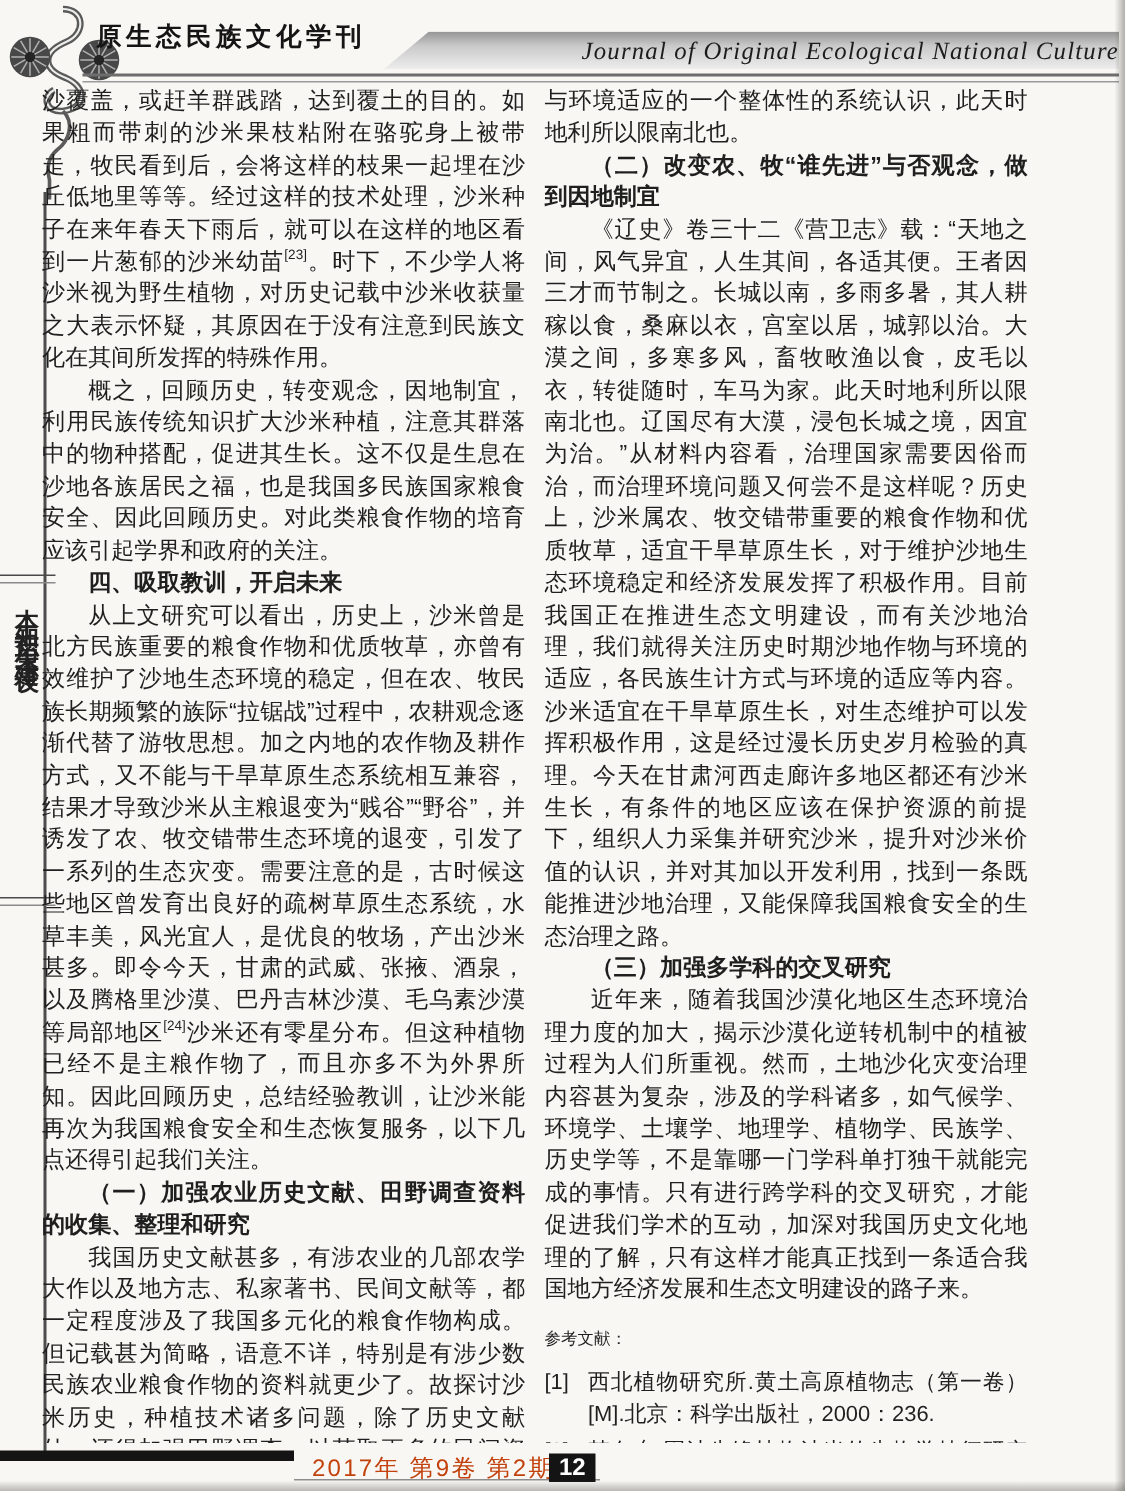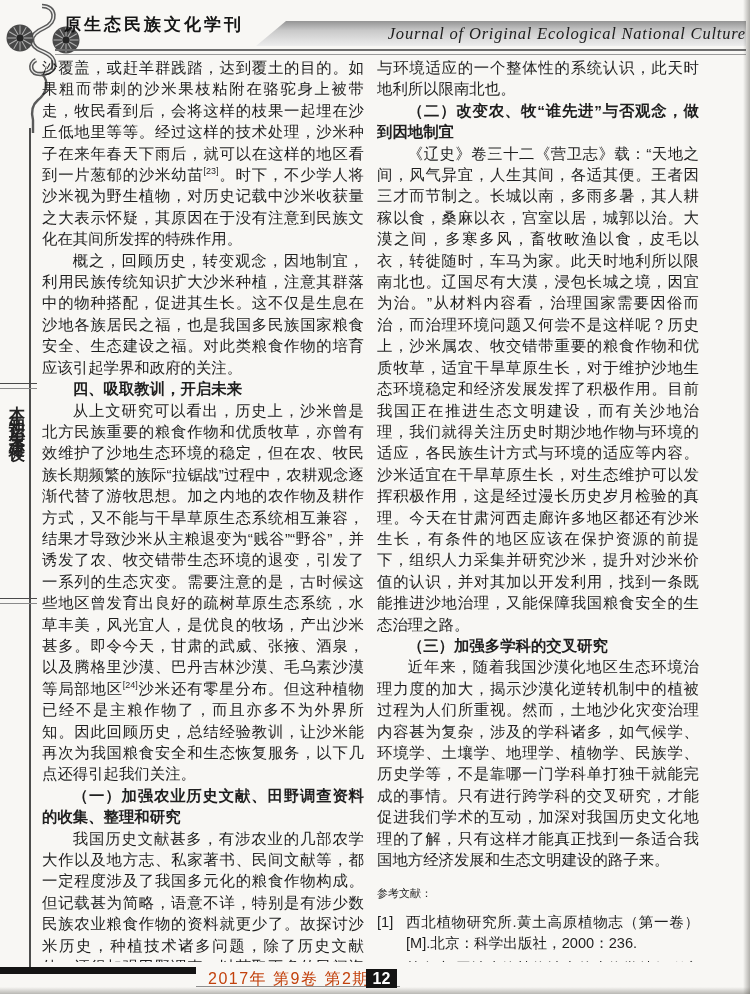--- a/index.html
+++ b/index.html
@@ -37,21 +37,21 @@
   .page-line{position:absolute;left:29px;top:128px;width:1.5px;height:842px;background:#4d4d4d;}
   .sb-rule{position:absolute;left:0;width:37px;height:4px;border-top:1.5px solid #4a4a4a;border-bottom:1px solid #8a8a8a;}
   .sb-rule.top{top:383px;} .sb-rule.bottom{top:598px;}
   .sb-label{
     position:absolute;left:6px;top:393px;height:202px;
     writing-mode:vertical-rl;text-orientation:upright;
     font-size:16px;font-weight:600;letter-spacing:5px;color:#222;
   }
   
   .content{
-    position:absolute;left:42px;top:57px;width:668px;height:905px;
+    position:absolute;left:28px;top:57px;width:668px;height:905px;
     display:flex;gap:13px;overflow:hidden;
   }
   .col{width:322px;font-size:15.4px;line-height:21.4px;text-align:justify;overflow:hidden;}
   .para{margin:0;text-indent:2em;}
   .para.cont{text-indent:0;}
   .para.heading,.para.subheading{font-weight:700;}
   sup.cite{font-size:9px;vertical-align:super;line-height:0;}
   .ref-heading{margin:13px 0 7px 0;text-indent:0;font-size:11px;}
   .ref-item{position:relative;padding-left:29px;font-size:14.6px;line-height:21.4px;margin-bottom:3px;text-align:justify;}
   .ref-label{position:absolute;left:0;top:0;}
@@ -117,21 +117,21 @@
   <div class="header-rule"></div>
 
   <div class="page-line"></div>
   <div class="sb-rule top"></div>
   <div class="sb-label">本土知识与生态建设</div>
   <div class="sb-rule bottom"></div>
 
   <div class="content">
     <div class="col" id="col-left">
         <p class="para cont">沙覆盖，或赶羊群践踏，达到覆土的目的。如果粗而带刺的沙米果枝粘附在骆驼身上被带走，牧民看到后，会将这样的枝果一起埋在沙丘低地里等等。经过这样的技术处理，沙米种子在来年春天下雨后，就可以在这样的地区看到一片葱郁的沙米幼苗<sup class="cite">[23]</sup>。时下，不少学人将沙米视为野生植物，对历史记载中沙米收获量之大表示怀疑，其原因在于没有注意到民族文化在其间所发挥的特殊作用。</p>
-        <p class="para body">概之，回顾历史，转变观念，因地制宜，利用民族传统知识扩大沙米种植，注意其群落中的物种搭配，促进其生长。这不仅是生息在沙地各族居民之福，也是我国多民族国家粮食安全、生态建设之福。对此类粮食作物的培育应该引起学界和政府的关注。</p>
+        <p class="para body">概之，回顾历史，转变观念，因地制宜，利用民族传统知识扩大沙米种植，注意其群落中的物种搭配，促进其生长。这不仅是生息在沙地各族居民之福，也是我国多民族国家粮食安全、因此回顾历史。对此类粮食作物的培育应该引起学界和政府的关注。</p>
         <p class="para heading">四、吸取教训，开启未来</p>
         <p class="para body">从上文研究可以看出，历史上，沙米曾是北方民族重要的粮食作物和优质牧草，亦曾有效维护了沙地生态环境的稳定，但在农、牧民族长期频繁的族际“拉锯战”过程中，农耕观念逐渐代替了游牧思想。加之内地的农作物及耕作方式，又不能与干旱草原生态系统相互兼容，结果才导致沙米从主粮退变为“贱谷”“野谷”，并诱发了农、牧交错带生态环境的退变，引发了一系列的生态灾变。需要注意的是，古时候这些地区曾发育出良好的疏树草原生态系统，水草丰美，风光宜人，是优良的牧场，产出沙米甚多。即令今天，甘肃的武威、张掖、酒泉，以及腾格里沙漠、巴丹吉林沙漠、毛乌素沙漠等局部地区<sup class="cite">[24]</sup>沙米还有零星分布。但这种植物已经不是主粮作物了，而且亦多不为外界所知。因此回顾历史，总结经验教训，让沙米能再次为我国粮食安全和生态恢复服务，以下几点还得引起我们关注。</p>
         <p class="para subheading">（一）加强农业历史文献、田野调查资料的收集、整理和研究</p>
         <p class="para body">我国历史文献甚多，有涉农业的几部农学大作以及地方志、私家著书、民间文献等，都一定程度涉及了我国多元化的粮食作物构成。但记载甚为简略，语意不详，特别是有涉少数民族农业粮食作物的资料就更少了。故探讨沙米历史，种植技术诸多问题，除了历史文献外，还得加强田野调查，以获取更多的民间资料，进而才能获得对沙米</p>
       </div>
     <div class="col" id="col-right">
         <p class="para cont">与环境适应的一个整体性的系统认识，此天时地利所以限南北也。</p>
         <p class="para subheading">（二）改变农、牧“谁先进”与否观念，做到因地制宜</p>
         <p class="para body">《辽史》卷三十二《营卫志》载：“天地之间，风气异宜，人生其间，各适其便。王者因三才而节制之。长城以南，多雨多暑，其人耕稼以食，桑麻以衣，宫室以居，城郭以治。大漠之间，多寒多风，畜牧畋渔以食，皮毛以衣，转徙随时，车马为家。此天时地利所以限南北也。辽国尽有大漠，浸包长城之境，因宜为治。”从材料内容看，治理国家需要因俗而治，而治理环境问题又何尝不是这样呢？历史上，沙米属农、牧交错带重要的粮食作物和优质牧草，适宜干旱草原生长，对于维护沙地生态环境稳定和经济发展发挥了积极作用。目前我国正在推进生态文明建设，而有关沙地治理，我们就得关注历史时期沙地作物与环境的适应，各民族生计方式与环境的适应等内容。沙米适宜在干旱草原生长，对生态维护可以发挥积极作用，这是经过漫长历史岁月检验的真理。今天在甘肃河西走廊许多地区都还有沙米生长，有条件的地区应该在保护资源的前提下，组织人力采集并研究沙米，提升对沙米价值的认识，并对其加以开发利用，找到一条既能推进沙地治理，又能保障我国粮食安全的生态治理之路。</p>
         <p class="para subheading">（三）加强多学科的交叉研究</p>

